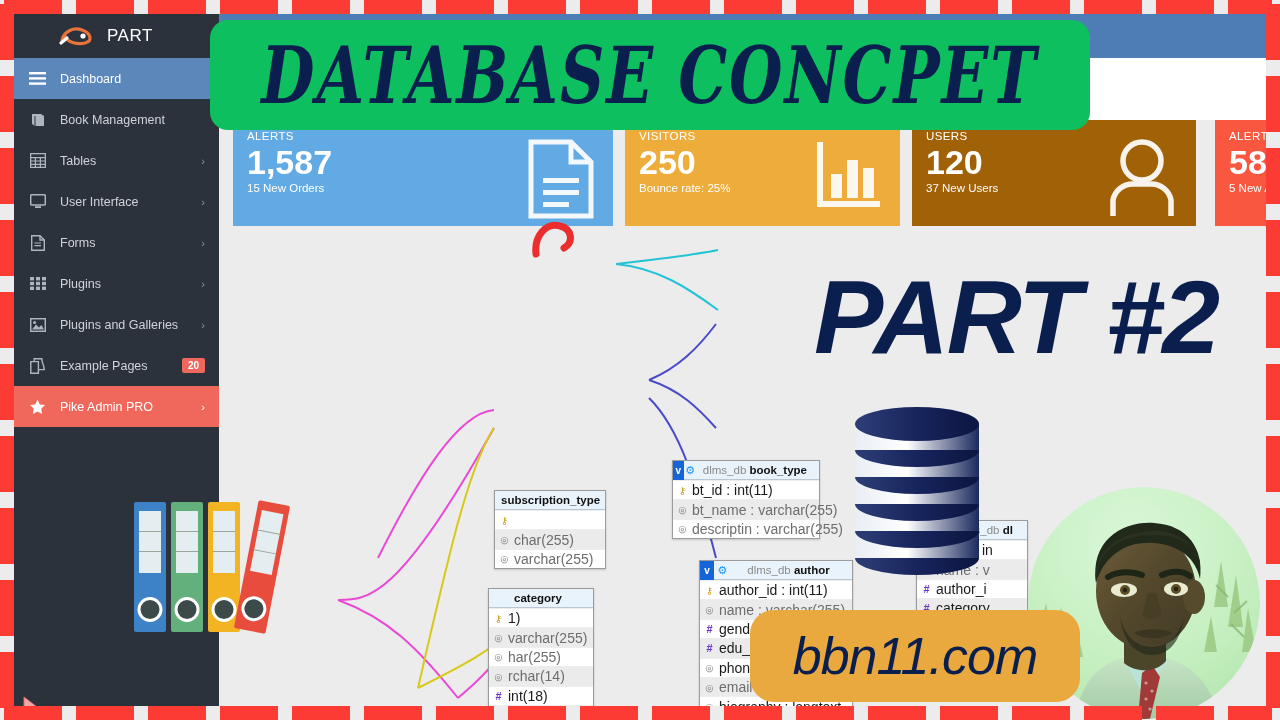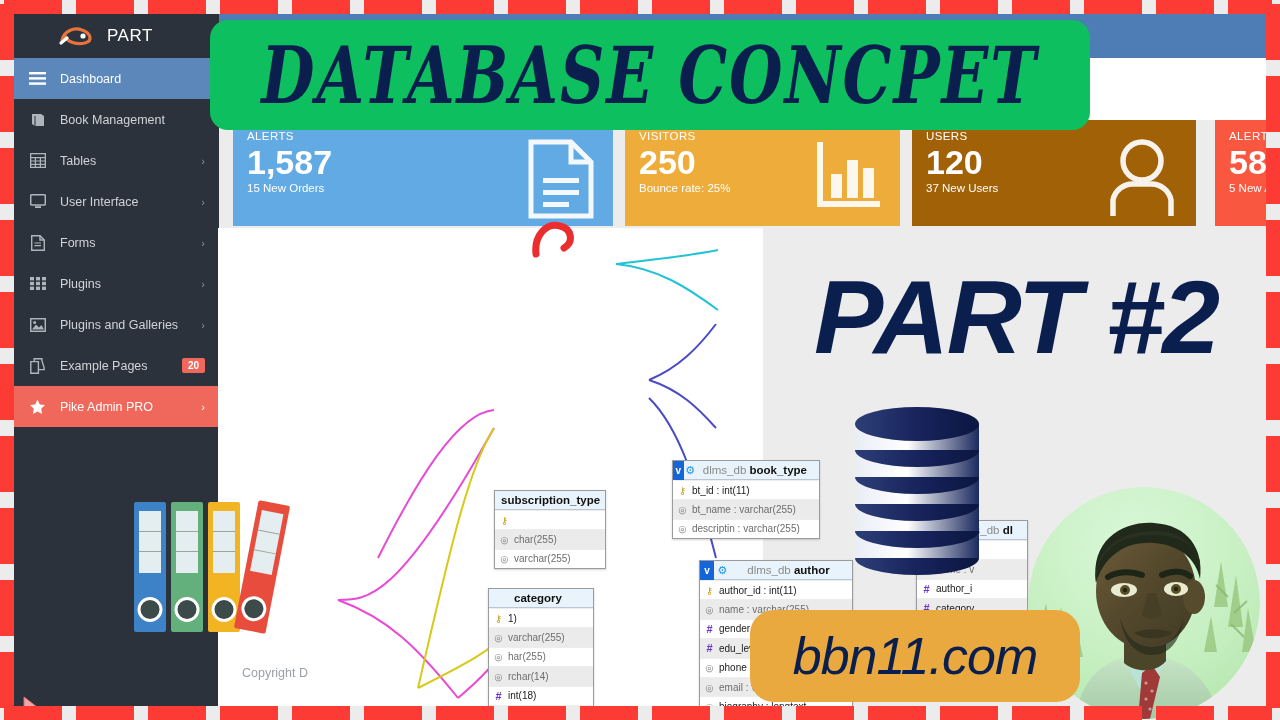--- a/index.html
+++ b/index.html
@@ -61,21 +61,21 @@
   .er-gear { width:17px; height:19px; display:flex; align-items:center; justify-content:center; color:#2196f3; font-size:11px; }
   .er-title { flex:1; text-align:center; color:#8b8b8b; padding:0 6px; white-space:nowrap; font-size:11.5px; }
   .er-title b { color:#111; }
   .er-row { display:flex; align-items:center; height:19.4px; padding:0 6px 0 4px; gap:4px; white-space:nowrap; border-top:1px solid #ededed; }
   .er-row:nth-child(odd) { background:#ebebeb; }
   .er-row:nth-child(even) { background:#fff; }
   .er-ic { width:11px; text-align:center; font-size:9.5px; flex:0 0 11px; color:#7a7a7a; }
   .er-ic.key { color:#c79a13; }
   .er-ic.fk  { color:#6a38c8; font-weight:bold; font-size:11px; }
   .er-ic.ts  { color:#4a6fa5; }
-  .er-txt { font-size:10px; }
+  .er-txt { font-size:14px; }
   .er-txt.dim { color:#6d6d6d; }
 
   
   .title-banner {
     position:absolute; left:210px; top:20px; width:880px; height:110px;
     background:#0dbf5e; border-radius:18px;
     display:flex; align-items:center; justify-content:center;
   }
   .title-banner span {
     font-family:"DejaVu Serif", serif; font-style:italic; font-weight:bold;
@@ -294,23 +294,20 @@
           </svg>
         </span>
       </div>
       <div class="card c4">
         <div class="k">ALERTS</div>
         <div class="v">58</div>
         <div class="s">5 New Alerts</div>
       </div>
     </div>
 
-    <div class="diagram">
-      <div class="copyright">Copyright D</div>
-    </div>
 
     <svg class="conn" viewBox="0 0 1048 478">
       <path d="M398 36 C450 30, 470 28, 500 22" fill="none" stroke="#23c3d6" stroke-width="2"></path>
       <path d="M398 36 C440 40, 470 60, 500 82" fill="none" stroke="#23c3d6" stroke-width="2"></path>
       <path d="M431 152 C460 140, 480 120, 498 96" fill="none" stroke="#4a4ac8" stroke-width="2"></path>
       <path d="M431 152 C462 162, 480 180, 498 200" fill="none" stroke="#4a4ac8" stroke-width="2"></path>
       <path d="M431 170 C462 200, 480 260, 498 330" fill="none" stroke="#4a4ac8" stroke-width="2"></path>
       <path d="M276 182 C240 185, 200 250, 160 330" fill="none" stroke="#e84ad6" stroke-width="2"></path>
       <path d="M120 372 C150 372, 180 372, 276 200" fill="none" stroke="#e84ad6" stroke-width="2"></path>
       <path d="M120 372 C170 390, 200 420, 240 470" fill="none" stroke="#e84ad6" stroke-width="2"></path>

